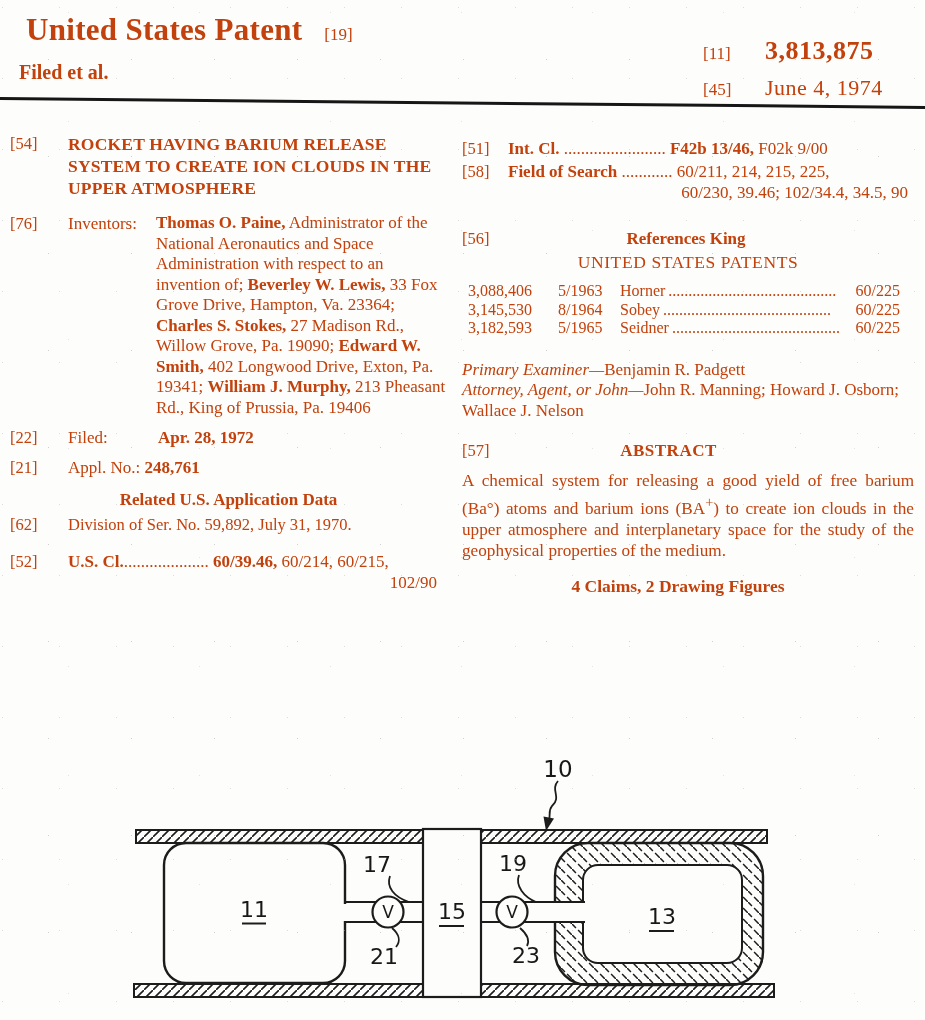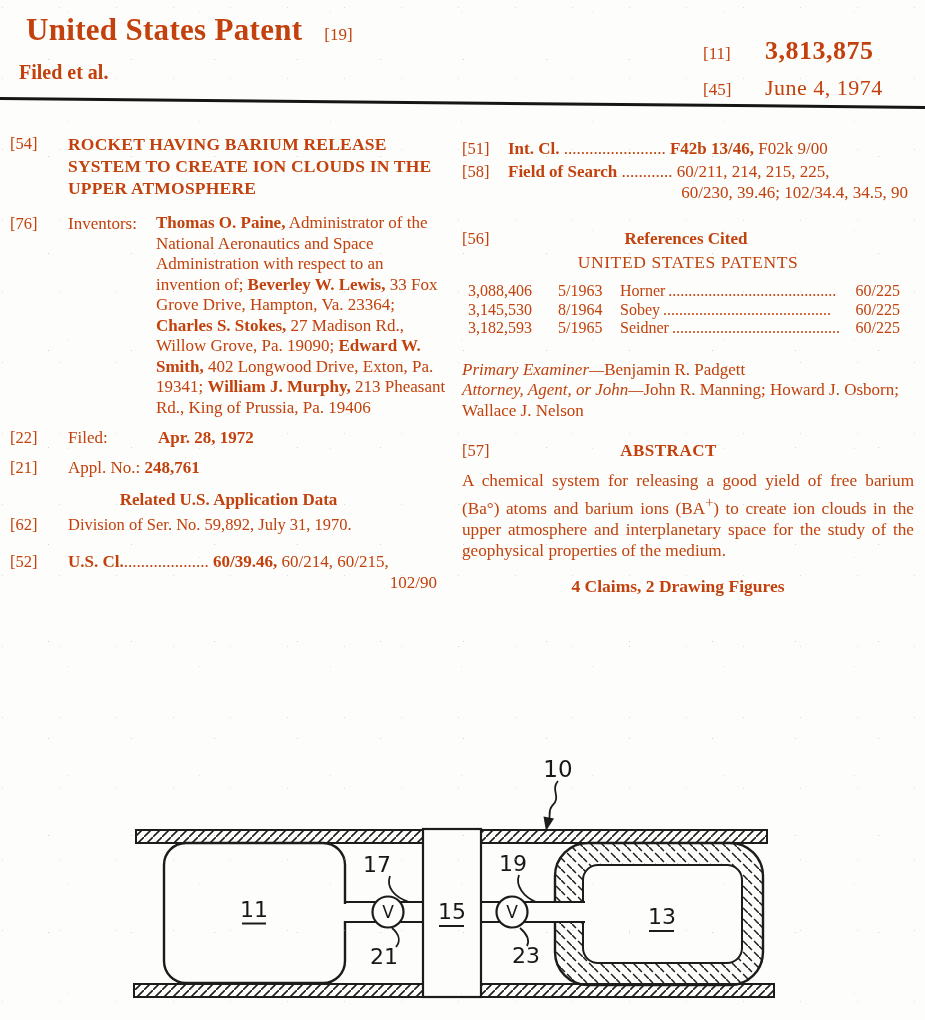--- a/index.html
+++ b/index.html
@@ -146,21 +146,21 @@
     <div class="row" style="margin-top:2px;">
       <span class="code">[58]</span>
       <div>
         <div><span class="b">Field of Search</span><span> ............ </span><span>60/211, 214, 215, 225,</span></div>
         <div class="fos2">60/230, 39.46; 102/34.4, 34.5, 90</div>
       </div>
     </div>
 
     <div class="row refs-head">
       <span class="code">[56]</span>
-      <div class="content">References Cited</div>
+      <div class="content">References King</div>
     </div>
     <div class="usp-head">UNITED STATES PATENTS</div>
 
     <div class="ref-table">
       <div class="ref-row">
         <span class="ref-num">3,088,406</span>
         <span class="ref-date">5/1963</span>
         <span class="ref-name">Horner</span>
         <span class="ref-dots">..........................................</span>
         <span class="ref-cls">60/225</span>

